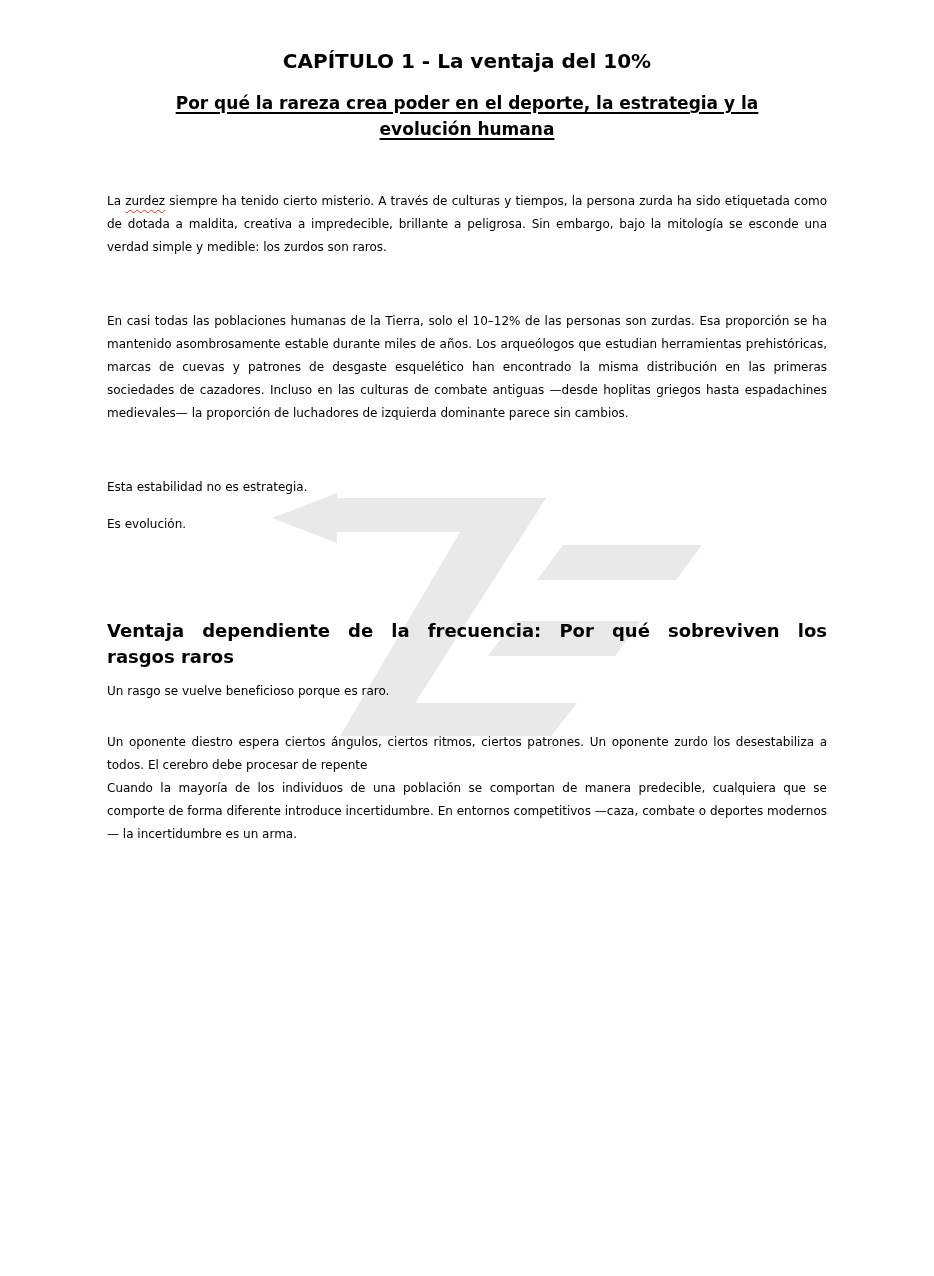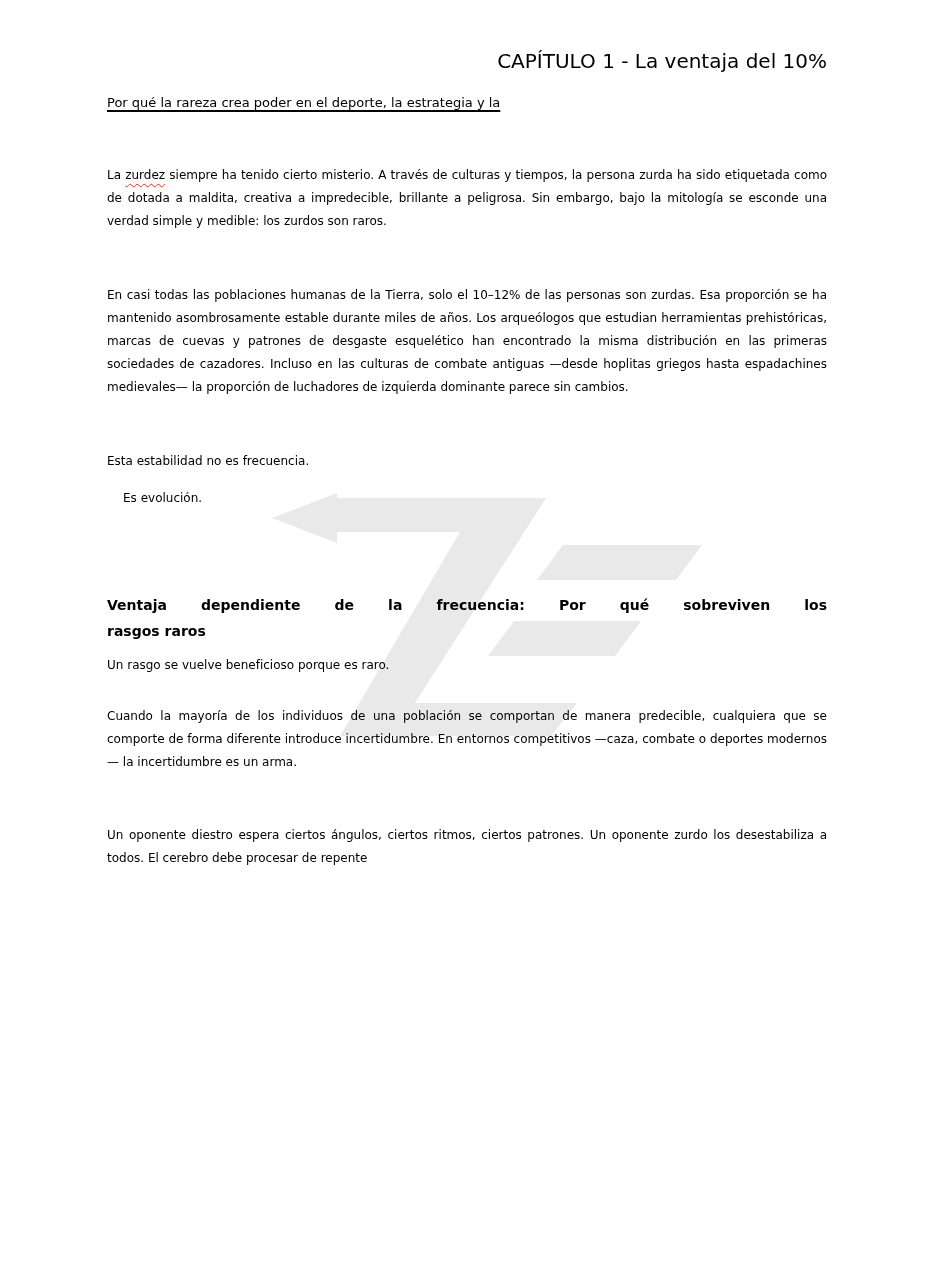--- a/index.html
+++ b/index.html
@@ -34,49 +34,50 @@
     pointer-events: none;
   }
   .content {
     position: relative;
     z-index: 1;
     padding: 48px 107px 0 107px;
   }
   .chapter-title {
     font-size: 20px;
     line-height: 26px;
-    font-weight: normal;
-    text-align: right;
+    font-weight: bold;
+    text-align: center;
     margin: 0 0 16px 0;
   }
   .chapter-subtitle {
-    font-size: 13px;
+    font-size: 17px;
     line-height: 26px;
-    font-weight: normal;
+    font-weight: bold;
+    text-align: center;
     margin: 0 0 48px 0;
   }
   .chapter-subtitle .sub-line {
     display: block;
     text-decoration: underline;
     text-decoration-thickness: 2px;
     text-underline-offset: 3px;
   }
   .para {
     font-size: 12px;
     line-height: 23px;
     text-align: justify;
     margin: 0 0 51px 0;
   }
   .para.tight { margin-bottom: 14px; }
-  .para.before-heading { margin-bottom: 82px; margin-left: 16px; }
+  .para.before-heading { margin-bottom: 82px; }
   .para.after-short { margin-bottom: 28px; }
   .para.mid { margin-bottom: 50px; }
   .para.last { margin-bottom: 0; }
   .section-heading {
-    font-size: 14px;
+    font-size: 18px;
     line-height: 26px;
     font-weight: bold;
     margin: 0 0 10px 0;
   }
   .section-heading .head-line { display: block; }
   .section-heading .head-line.justify-full {
     text-align: justify;
     text-align-last: justify;
   }
   .misspelled {
@@ -97,36 +98,37 @@
     <polygon fill="currentColor" points="291,55 430,55 404,90 265,90"></polygon>
     <polygon fill="currentColor" points="242,131 369,131 343,166 216,166"></polygon>
   </svg>
 
   <div class="content">
 
     <h1 class="chapter-title">CAPÍTULO 1 - La ventaja del 10%</h1>
 
     <h2 class="chapter-subtitle">
       <span class="sub-line">Por qué la rareza crea poder en el deporte, la estrategia y la</span>
+      <span class="sub-line">evolución humana</span>
     </h2>
 
     <p class="para"><span>La </span><span class="misspelled">zurdez</span><span> siempre ha tenido cierto misterio. A través de culturas y tiempos, la persona zurda ha sido etiquetada como de dotada a maldita, creativa a impredecible, brillante a peligrosa. Sin embargo, bajo la mitología se esconde una verdad simple y medible: los zurdos son raros.</span></p>
 
     <p class="para">En casi todas las poblaciones humanas de la Tierra, solo el 10–12% de las personas son zurdas. Esa proporción se ha mantenido asombrosamente estable durante miles de años. Los arqueólogos que estudian herramientas prehistóricas, marcas de cuevas y patrones de desgaste esquelético han encontrado la misma distribución en las primeras sociedades de cazadores. Incluso en las culturas de combate antiguas —desde hoplitas griegos hasta espadachines medievales— la proporción de luchadores de izquierda dominante parece sin cambios.</p>
 
-    <p class="para tight">Esta estabilidad no es frecuencia.</p>
+    <p class="para tight">Esta estabilidad no es estrategia.</p>
 
     <p class="para before-heading">Es evolución.</p>
 
     <h3 class="section-heading">
       <span class="head-line justify-full">Ventaja dependiente de la frecuencia: Por qué sobreviven los</span>
       <span class="head-line">rasgos raros</span>
     </h3>
 
 
     <p class="para after-short">Un rasgo se vuelve beneficioso porque es raro.</p>
 
+    <p class="para last">Un oponente diestro espera ciertos ángulos, ciertos ritmos, ciertos patrones. Un oponente zurdo los desestabiliza a todos. El cerebro debe procesar de repente</p>
+
     <p class="para mid">Cuando la mayoría de los individuos de una población se comportan de manera predecible, cualquiera que se comporte de forma diferente introduce incertidumbre. En entornos competitivos —caza, combate o deportes modernos— la incertidumbre es un arma.</p>
-
-    <p class="para last">Un oponente diestro espera ciertos ángulos, ciertos ritmos, ciertos patrones. Un oponente zurdo los desestabiliza a todos. El cerebro debe procesar de repente</p>
 
   </div>
 </div>
 
 </body></html>

